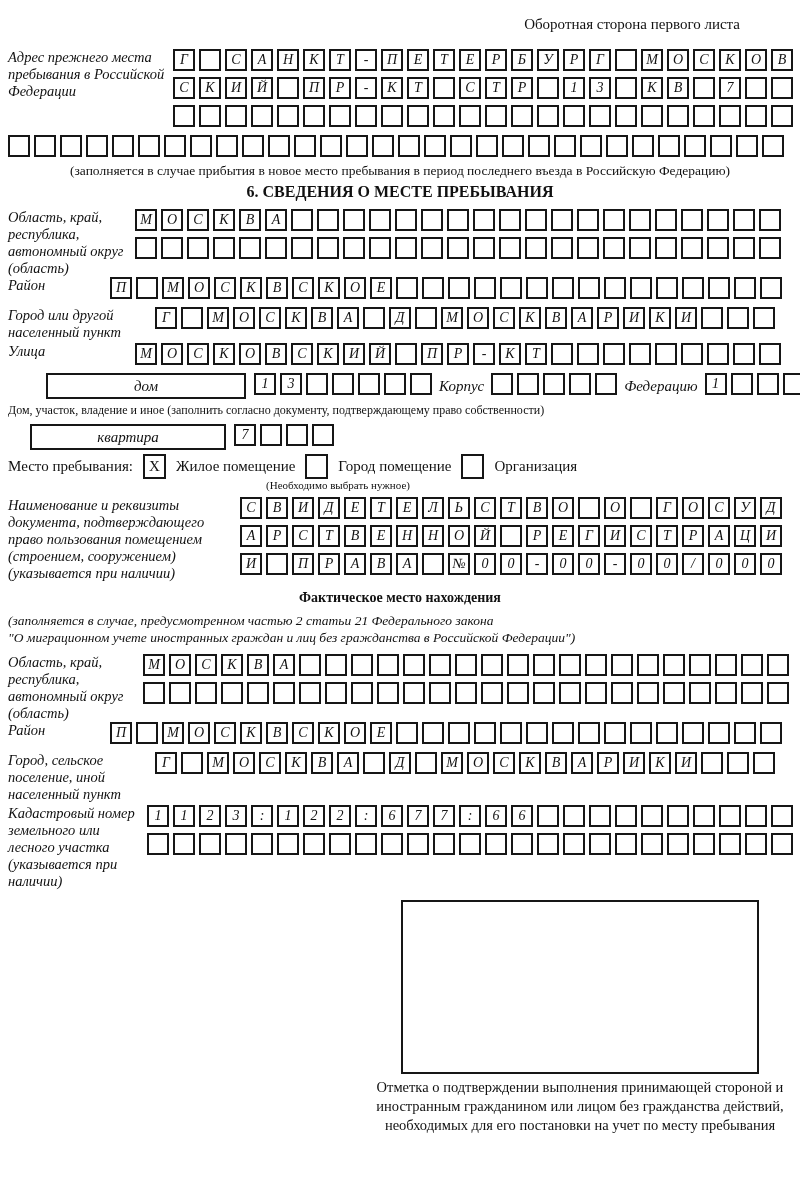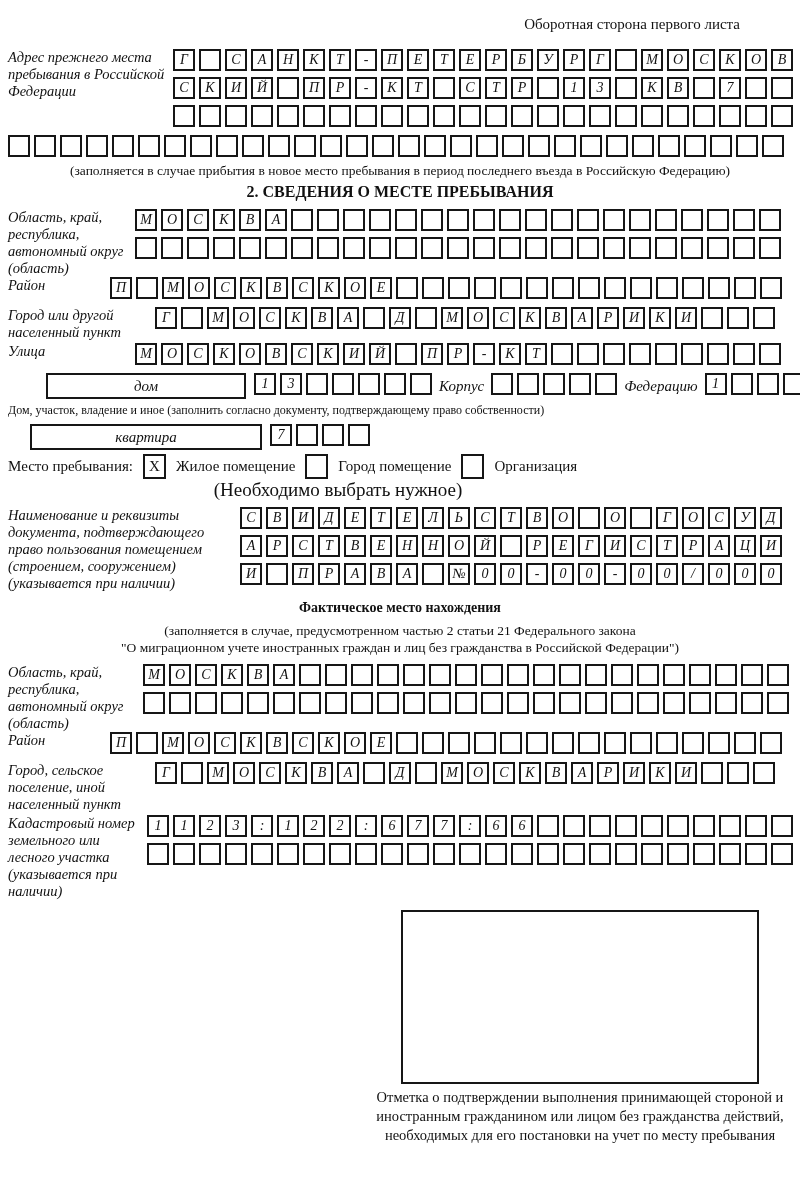--- a/index.html
+++ b/index.html
@@ -20,31 +20,31 @@
 
   .note{font-size:13.5px;line-height:16px;}
   .center{text-align:center;}
   .sec-title{font-weight:bold;font-size:16px;text-align:center;margin:4px 0 8px 0;}
 
   .mb2{margin-bottom:2px;}
 
   .named-box{box-sizing:border-box;border:2px solid #161616;height:26px;display:flex;
              align-items:center;justify-content:center;font-size:15px;flex:none;}
   .house-box{width:200px;margin-left:38px;margin-right:8px;}
-  .apt-box{width:232px;margin-left:22px;margin-right:8px;}
+  .apt-box{width:196px;margin-left:22px;margin-right:8px;}
   .inline-lbl{font-size:15px;line-height:26px;margin:0 7px;flex:none;}
   .caption{font-size:12px;line-height:17px;margin:1px 0 5px 0;}
 
   .stay-row{display:flex;align-items:center;font-size:15px;margin-top:2px;}
   .checkbox{box-sizing:border-box;width:23px;height:25px;border:2px solid #161616;
             display:inline-flex;align-items:center;justify-content:center;font-size:15px;margin:0 10px;flex:none;}
-  .stay-note{font-size:19px;text-align:center;width:350px;margin-left:155px;margin-bottom:6px;}
+  .stay-note{font-size:11px;text-align:center;width:350px;margin-left:155px;margin-bottom:6px;}
 
   .fact-title{font-weight:bold;font-size:14px;text-align:center;margin:8px 0 6px 0;}
-  .fact-note{font-size:13.5px;text-align:center;line-height:17px;margin-bottom:8px;}
+  .fact-note{font-size:13.5px;line-height:17px;margin-bottom:8px;font-style:italic;}
 
   .stamp-wrap{margin-left:362px;width:420px;margin-top:10px;}
   .stamp-box{box-sizing:border-box;width:358px;height:174px;border:2px solid #161616;margin:0 auto 4px auto;}
   .stamp-caption{font-size:14.5px;line-height:19px;text-align:center;}
 </style>
 </head>
 <body>
 
 <div class="sheet">
 
@@ -160,21 +160,21 @@
       <span class="cell"></span>
       <span class="cell"></span>
       <span class="cell"></span>
       <span class="cell"></span>
       <span class="cell"></span>
       <span class="cell"></span>
       <span class="cell"></span>
     </div>
   <div class="note center">(заполняется в случае прибытия в новое место пребывания в период последнего въезда в Российскую Федерацию)</div>
 
-  <div class="sec-title">2. СВЕДЕНИЯ О МЕСТЕ ПРЕБЫВАНИЯ</div>
+  <div class="sec-title">6. СВЕДЕНИЯ О МЕСТЕ ПРЕБЫВАНИЯ</div>
 
   <div class="flexrow">
     <div class="lbl w127">Область, край, республика, автономный округ (область)</div>
     <div class="rows">
       <div class="cell-row">
           <span class="cell">М</span>
           <span class="cell">О</span>
           <span class="cell">С</span>
           <span class="cell">К</span>
           <span class="cell">В</span>

